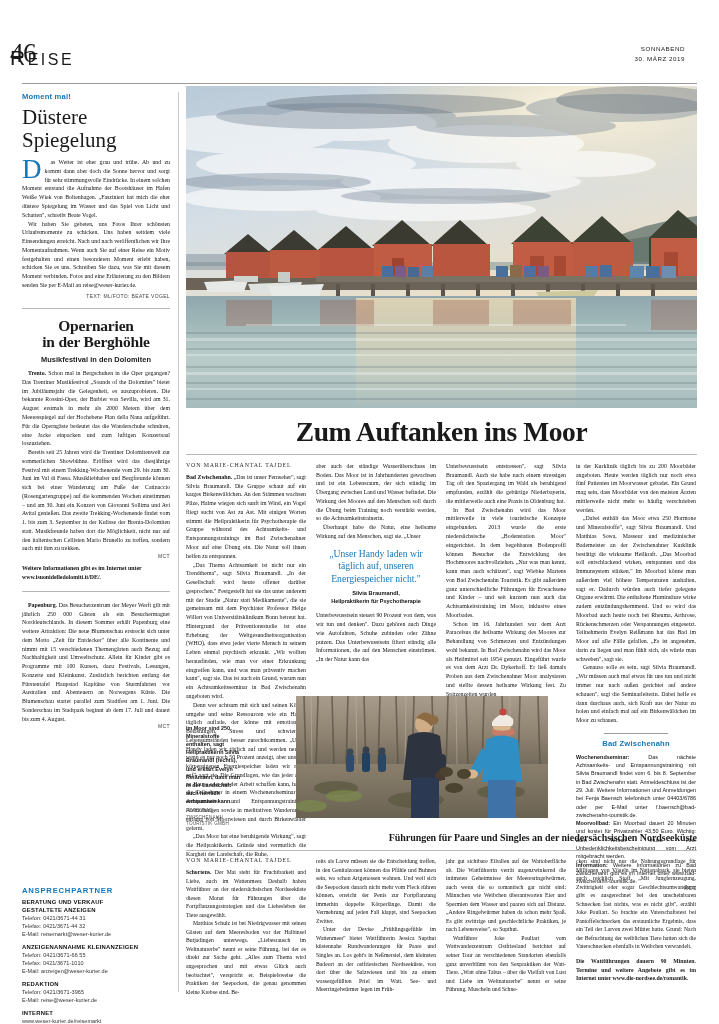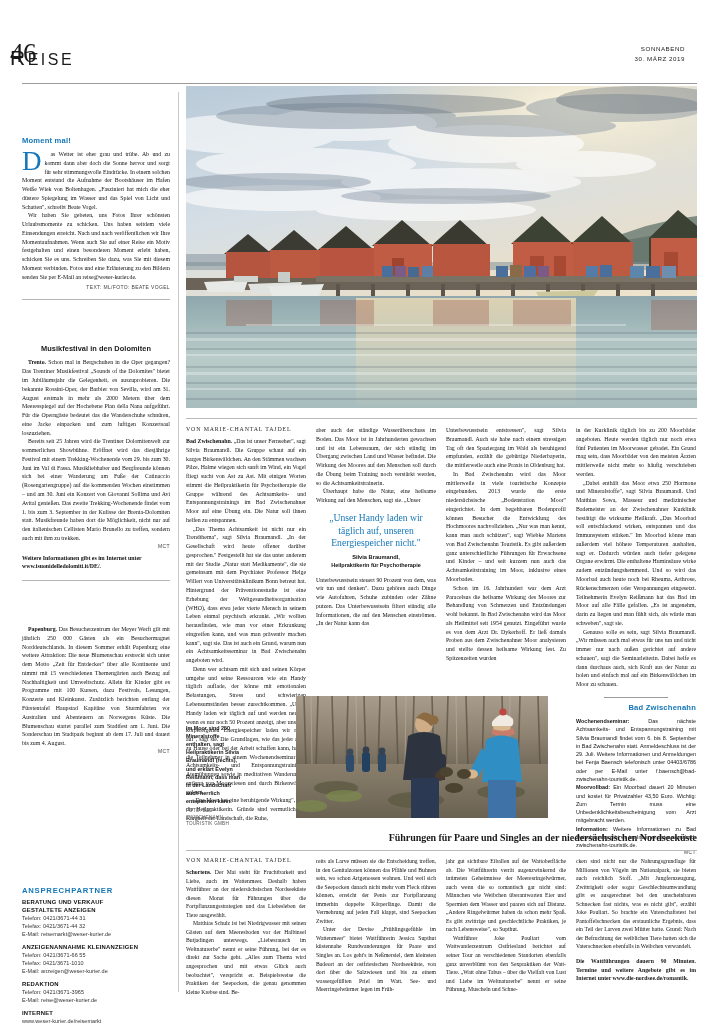--- a/index.html
+++ b/index.html
@@ -33,21 +33,21 @@
   .byline{font-family:"Liberation Serif", serif;font-size:5.9px;letter-spacing:.85px;text-transform:uppercase;color:#2b2b2b;}
   .body{font-family:"Liberation Serif", serif;font-size:5.85px;line-height:1.5;text-align:justify;
         hyphens:auto;-webkit-hyphens:auto;color:#111;}
   .body p{margin:0;text-indent:7px;}
   .body p.first{text-indent:0;}
   .body b{font-weight:700;}
   .credit{font-family:"Liberation Sans", sans-serif;font-size:5px;letter-spacing:.35px;color:#444;text-align:right;}
 
   
   .rail{position:absolute;left:22px;top:92px;width:148px;}
-  .rail .blk{margin-bottom:0;margin-top:44px;}
+  .rail .blk{margin-bottom:0;}
   .moment-kicker{margin-bottom:5px;}
   .moment-head{font-family:"Liberation Serif", serif;font-size:21px;line-height:1.1;font-weight:400;margin-bottom:6px;}
   .dropcap-wrap{position:relative;}
   .dropcap{float:left;font-family:"Liberation Serif", serif;font-size:27px;line-height:20px;
            font-weight:400;color:#1577b8;padding:1px 3px 0 0;}
   .rail .body p{text-indent:6px;}
   .rail-credit{margin-top:3px;}
   .hr-rail{width:148px;height:1px;background:#b5b5b5;margin:9px 0 9px 0;}
 
   .ans-box{position:absolute;left:22px;top:886px;width:148px;}
@@ -74,21 +74,21 @@
   .col{width:120px;position:relative;}
   .col .byline{margin-bottom:5px;}
 
   .pullquote{margin:7px 0 6px 0;text-align:center;}
   .pq-text{font-family:"Liberation Serif", serif;font-size:9.6px;line-height:1.32;color:#1577b8;}
   .pq-name{font-family:"Liberation Sans", sans-serif;font-weight:700;font-size:5.7px;color:#111;margin-top:4px;line-height:1.4;}
   .pq-role{font-family:"Liberation Sans", sans-serif;font-weight:700;font-size:5.5px;color:#111;line-height:1.4;}
 
   .infobox{margin-top:8px;}
   .ib-rule{width:64px;height:1px;background:#9b9b9b;margin:0 auto 5px auto;}
-  .ib-title{font-family:"Liberation Sans", sans-serif;font-weight:700;font-size:7.6px;color:#1577b8;text-align:right;margin-bottom:5px;letter-spacing:.2px;}
+  .ib-title{font-family:"Liberation Sans", sans-serif;font-weight:700;font-size:7.6px;color:#1577b8;text-align:center;margin-bottom:5px;letter-spacing:.2px;}
   .ib-body{font-family:"Liberation Sans", sans-serif;font-size:5.45px;line-height:1.52;text-align:justify;color:#151515;hyphens:auto;-webkit-hyphens:auto;}
   .ib-body b{font-weight:700;}
   .ib-body p{margin:0;}
 
   
   .photo2{position:absolute;left:296px;top:696px;width:252px;height:122px;overflow:hidden;}
   .photo2 svg{display:block;width:100%;height:100%;}
   .cap2{position:absolute;left:186px;top:724px;width:58px;
         font-family:"Liberation Sans", sans-serif;font-weight:700;font-size:5.4px;line-height:1.5;color:#111;}
   .cap2-credit{font-family:"Liberation Sans", sans-serif;font-weight:400;font-size:4.6px;
@@ -118,31 +118,39 @@
     </div>
   </div>
   <div class="rule-top"></div>
 
   <div class="vsep"></div>
 
   <div class="rail">
 
     <div class="blk">
       <div class="kicker moment-kicker">Moment mal!</div>
+      <div class="moment-head">
+        <div>Düstere</div>
+        <div>Spiegelung</div>
+      </div>
       <div class="body dropcap-wrap">
         <span class="dropcap">D</span>
         <p class="first">as Wetter ist eher grau und trübe. Ab und zu kommt dann aber doch die Sonne hervor und sorgt für sehr stimmungsvolle Eindrücke. In einem solchen Moment entstand die Aufnahme der Bootshäuser im Hafen Weiße Wiek von Boltenhagen. „Fasziniert hat mich die eher düstere Spiegelung im Wasser und das Spiel von Licht und Schatten", schreibt Beate Vogel.</p>
         <p>Wir haben Sie gebeten, uns Fotos Ihrer schönsten Urlaubsmomente zu schicken. Uns haben seitdem viele Einsendungen erreicht. Nach und nach veröffentlichen wir Ihre Momentaufnahmen. Wenn auch Sie auf einer Reise ein Motiv festgehalten und einen besonderen Moment erlebt haben, schicken Sie es uns. Schreiben Sie dazu, was Sie mit diesem Moment verbinden. Fotos und eine Erläuterung zu den Bildern senden Sie per E-Mail an reise@weser-kurier.de.</p>
       </div>
       <div class="credit rail-credit">TEXT: ML/FOTO: BEATE VOGEL</div>
     </div>
 
     <div class="hr-rail"></div>
 
     <div class="blk">
+      <div class="hl-md">
+        <div>Opernarien</div>
+        <div>in der Berghöhle</div>
+      </div>
       <div class="sub-sm" style="margin:4px 0 5px 0;">Musikfestival in den Dolomiten</div>
       <div class="body">
         <p class="first"><b>Trento.</b><span> Schon mal in Bergschuhen in die Oper gegangen? Das Trentiner Musikfestival „Sounds of the Dolomites" bietet im Jubiläumsjahr die Gelegenheit, es auszuprobieren. Die bekannte Rossini-Oper, der Barbier von Sevilla, wird am 31. August erstmals in mehr als 2000 Metern über dem Meeresspiegel auf der Hochebene Plan della Nana aufgeführt. Für die Operngäste bedeutet das die Wanderschuhe schnüren, eine Jacke einpacken und zum luftigen Konzertsaal loszuziehen.</span></p>
         <p>Bereits seit 25 Jahren wird die Trentiner Dolomitenwelt zur sommerlichen Showbühne. Eröffnet wird das diesjährige Festival mit einem Trekking-Wochenende vom 29. bis zum 30. Juni im Val di Fassa. Musikliebhaber und Bergfreunde können sich bei einer Wanderung am Fuße der Catinaccio (Rosengartengruppe) auf die kommenden Wochen einstimmen – und am 30. Juni ein Konzert von Giovanni Sollima und Avi Avital genießen. Das zweite Trekking-Wochenende findet vom 1. bis zum 3. September in der Kulisse der Brenta-Dolomiten statt. Musikfreunde haben dort die Möglichkeit, nicht nur auf den italienischen Cellisten Mario Brunello zu treffen, sondern auch mit ihm zu trekken.</p>
       </div>
       <div class="credit">MCT</div>
       <div class="body" style="margin-top:5px;font-weight:700;text-align:left;">Weitere Informationen gibt es im Internet unter www.isuonidelledolomiti.it/DE/.</div>
     </div>
 
     <div class="hr-rail"></div>
@@ -336,20 +344,21 @@
         <rect x="0" y="246" width="511" height="2"></rect>
         <rect x="0" y="262" width="511" height="2"></rect>
         <rect x="0" y="280" width="511" height="2"></rect>
         <rect x="0" y="296" width="511" height="2"></rect>
         <rect x="0" y="312" width="511" height="2"></rect>
       </g>
     </svg>
   </div>
 
   <div class="art1">
+    <div class="hl-lg">Zum Auftanken ins Moor</div>
     <div class="rule-under"></div>
 
     <div class="cols4">
 
       <div class="col">
         <div class="byline">VON MARIE-CHANTAL TAJDEL</div>
         <div class="body">
           <p class="first"><b>Bad Zwischenahn.</b><span> „Das ist unser Fernseher", sagt Silvia Braumandl. Die Gruppe schaut auf ein karges Birkenwäldchen. An den Stämmen wachsen Pilze, Halme wiegen sich sanft im Wind, ein Vogel fliegt sucht von Ast zu Ast. Mit einigen Worten stimmt die Heilpraktikerin für Psychotherapie die Gruppe während des Achtsamkeits- und Entspannungstrainings im Bad Zwischenahner Moor auf eine Übung ein. Die Natur soll ihnen helfen zu entspannen.</span></p>
           <p>„Das Thema Achtsamkeit ist nicht nur ein Trendthema", sagt Silvia Braumandl. „In der Gesellschaft wird heute offener darüber gesprochen." Festgestellt hat sie das unter anderem mit der Studie „Natur statt Medikamente", die sie gemeinsam mit dem Psychiater Professor Helge Willert von Universitätsklinikum Bonn betreut hat. Hintergrund der Präventionsstudie ist eine Erhebung der Weltgesundheitsorganisation (WHO), dass etwa jeder vierte Mensch in seinem Leben einmal psychisch erkrankt. „Wir wollten herausfinden, wie man vor einer Erkrankung eingreifen kann, und was man präventiv machen kann", sagt sie. Das ist auch ein Grund, warum nun ein Achtsamkeitsseminar in Bad Zwischenahn angeboten wird.</p>
           <p>Denn wer achtsam mit sich und seinen Körper umgehe und seine Ressourcen wie ein Handy täglich auflade, der könne mit emotionalen Belastungen, Stress und schwierigen Lebensumständen besser zurechtkommen. „Unser Handy laden wir täglich auf und werden nervös, wenn es nur noch 50 Prozent anzeigt, aber unseren körpereigenen Energiespeicher laden wir nicht auf", sagt sie. Die Grundlagen, wie das jeder auch zu Hause oder bei der Arbeit schaffen kann, haben die Teilnehmer in einem Wochenendseminar mit Achtsamkeits- und Entspannungstrainings, Atemübungen sowie in meditativen Wanderungen entlang von Moorwiesen und durch Birkenwälder gelernt.</p>

